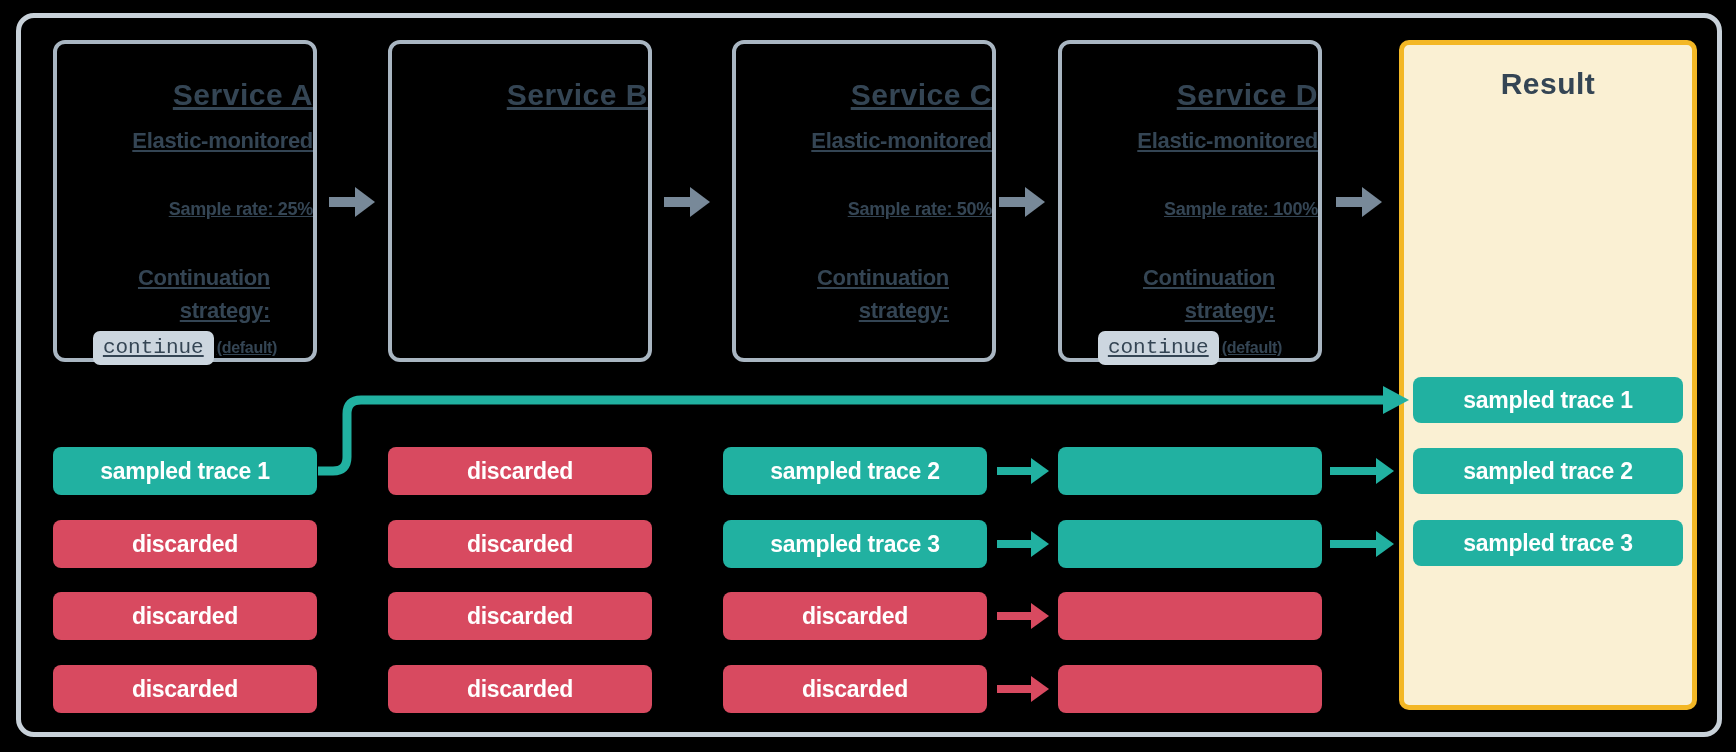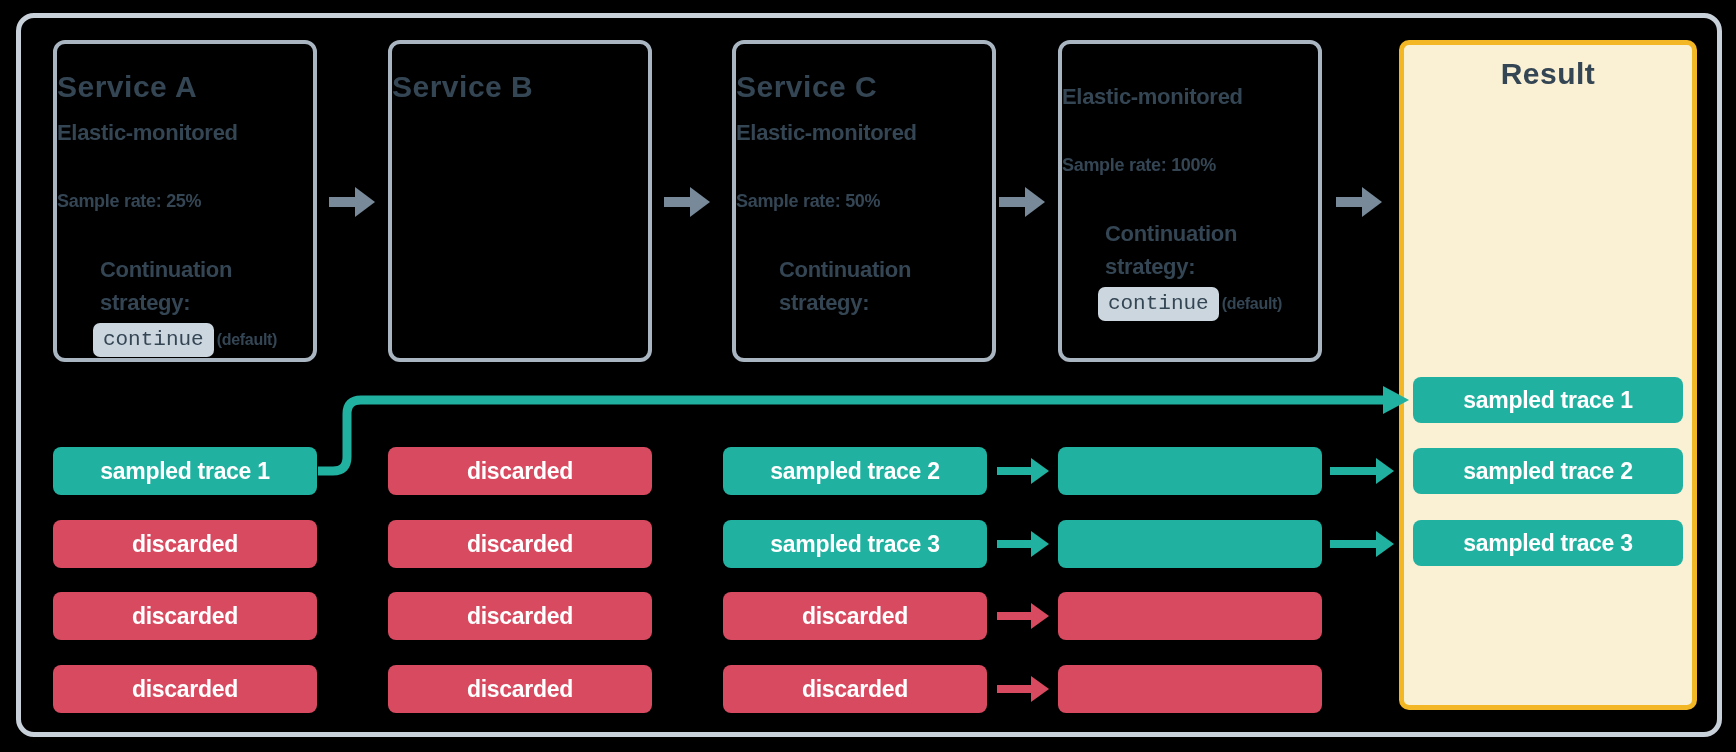--- a/index.html
+++ b/index.html
@@ -7,40 +7,40 @@
     position:relative;width:1736px;height:752px;background:var(--bg,#000);
     font-family:"Liberation Sans","DejaVu Sans",sans-serif;overflow:hidden;
   }
   .frame{
     position:absolute;left:16px;top:13px;width:1706px;height:724px;
     border:5px solid var(--frame_border,#c8d1d9);border-radius:18px;box-sizing:border-box;
   }
   .service-box{
     position:absolute;top:40px;width:264px;height:322px;box-sizing:border-box;
     border:4px solid var(--box_border,#a9b6c2);border-radius:12px;
-    text-align:left;color:var(--ink,#344554);padding-top:25px;
+    text-align:right;color:var(--ink,#344554);padding-top:33px;text-decoration:underline;
   }
   .pos-a{left:53px}.pos-b{left:388px}.pos-c{left:732px}.pos-d{left:1058px}
   .svc-title{font-size:30px;line-height:36px;font-weight:bold;letter-spacing:.5px;}
   .svc-monitoring{margin-top:14px;font-size:22px;line-height:28px;font-weight:bold;letter-spacing:-0.3px;}
   .svc-rate{margin-top:40px;font-size:18px;line-height:28px;font-weight:bold;letter-spacing:-0.3px;min-height:28px;}
   .svc-strategy{margin-top:38px;font-size:22px;line-height:33px;font-weight:bold;letter-spacing:-0.3px;width:170px;margin-left:auto;margin-right:auto;min-height:1px;}
   .svc-chip-row{margin-top:4px;display:flex;justify-content:center;align-items:center;gap:3px;min-height:34px;}
   .chip{
     background:var(--chip_bg,#ccd6df);border-radius:7px;padding:2px 10px;
     font-family:"Liberation Mono","DejaVu Sans Mono",monospace;font-size:21px;line-height:30px;
     color:var(--ink,#344554);white-space:nowrap;
   }
   .chip:empty{display:none;}
   .suffix{font-size:16px;font-weight:bold;color:var(--ink,#344554);letter-spacing:-0.3px;}
   .suffix:empty{display:none;}
   .result-box{
     position:absolute;left:1399px;top:40px;width:298px;height:670px;box-sizing:border-box;
     background:var(--result_bg,#faf0d3);border:5px solid var(--result_border,#f3b725);
-    border-radius:10px;text-align:center;color:var(--ink,#344554);padding-top:11px;
+    border-radius:10px;text-align:center;color:var(--ink,#344554);padding-top:21px;
   }
   
   .h-arrow{position:absolute;display:flex;align-items:center;}
   .h-arrow .shaft{flex:1;background:var(--c);}
   .h-arrow .head{width:0;height:0;}
   .big-arrow{width:46px;height:30px;top:187px;}
   .big-arrow .shaft{height:10px;}
   .big-arrow .head{border-top:15px solid transparent;border-bottom:15px solid transparent;border-left:20px solid var(--c);}
   .mini-arrow{height:26px;}
   .mini-arrow .shaft{height:8px;}
@@ -96,20 +96,21 @@
   </div>
 
   <div class="service-box pos-c">
     <div class="svc-title">Service C</div>
     <div class="svc-monitoring">Elastic-monitored</div>
     <div class="svc-rate">Sample rate: 50%</div>
     <div class="svc-strategy">Continuation strategy:</div>
   </div>
 
   <div class="service-box pos-d">
+    <div class="svc-title">Service D</div>
     <div class="svc-monitoring">Elastic-monitored</div>
     <div class="svc-rate">Sample rate: 100%</div>
     <div class="svc-strategy">Continuation strategy:</div>
     <div class="svc-chip-row">
       <span class="chip">continue</span>
       <span class="suffix">(default)</span>
     </div>
   </div>
 
   <div class="result-box">

